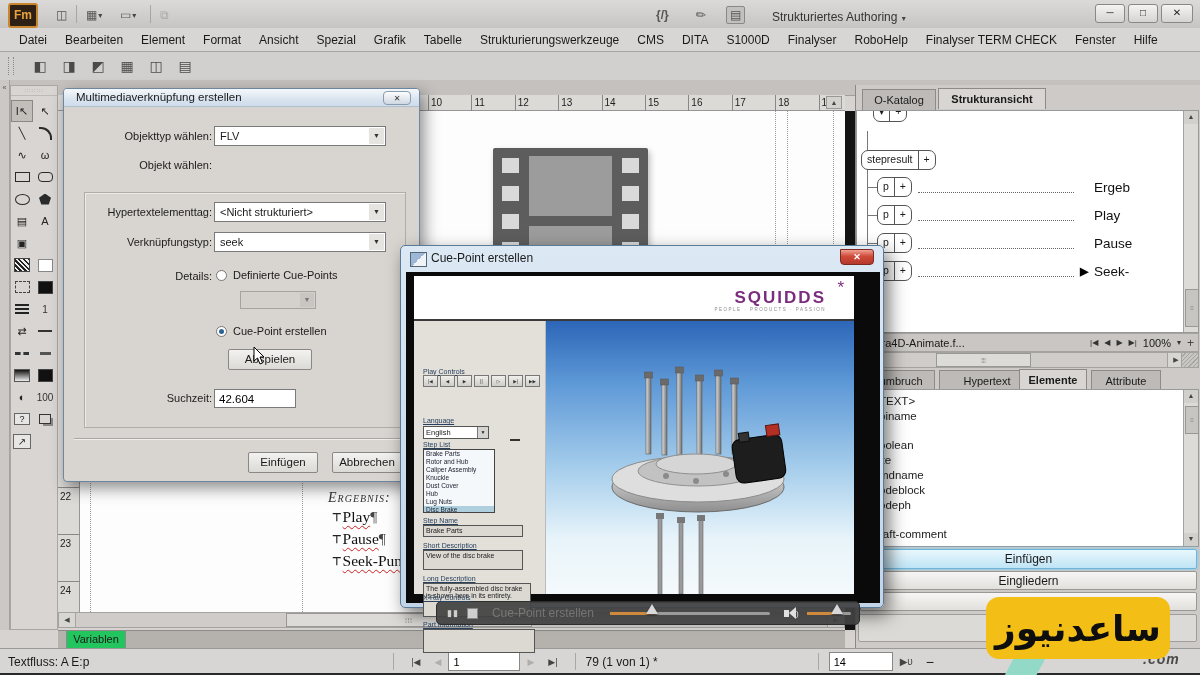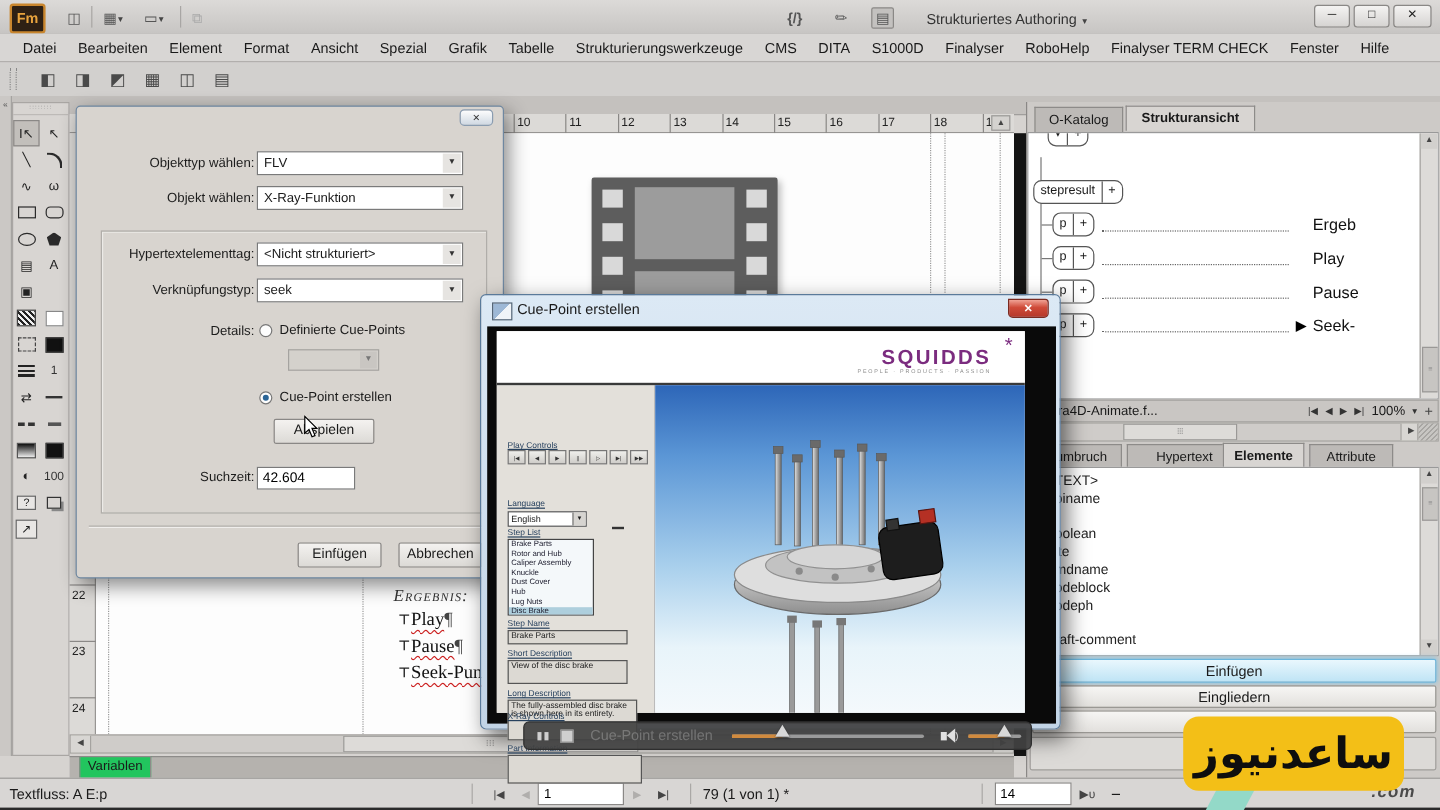--- a/index.html
+++ b/index.html
@@ -583,27 +583,27 @@
     <span style="width:150px"></span>
     <span class="sep"></span>
     <input class="numfield" style="width: 54px;" readonly="" value="14">
     <span class="navg" style="font-size:10px">▶ᴜ</span>
     <span style="font-size:14px;padding:0 6px">−</span>
     <span style="width:260px"></span>
   </div>
   <div class="abs" id="bottom-edge"></div>
 
   <div class="abs" id="mmdlg">
+    <div id="mmdlg-title"><span>Multimediaverknüpfung erstellen</span></div>
     <div id="mm-close">✕</div>
 
     <div class="mlabel" style="top:41px">Objekttyp wählen:</div>
     <div class="combo" style="top:37px"><span>FLV</span><span class="arr">▼</span></div>
 
     <div class="mlabel" style="top:70px">Objekt wählen:</div>
-    <div class="combo" style="top:66px"><span>X-Ray-Funktion</span><span class="arr">▼</span></div>
 
     <div id="mm-group"></div>
 
     <div class="mlabel" style="top:117px">Hypertextelementtag:</div>
     <div class="combo" style="top:113px"><span>&lt;Nicht strukturiert&gt;</span><span class="arr">▼</span></div>
 
     <div class="mlabel" style="top:147px">Verknüpfungstyp:</div>
     <div class="combo" style="top:143px"><span>seek</span><span class="arr">▼</span></div>
 
     <div class="mlabel" style="top:181px">Details:</div>

